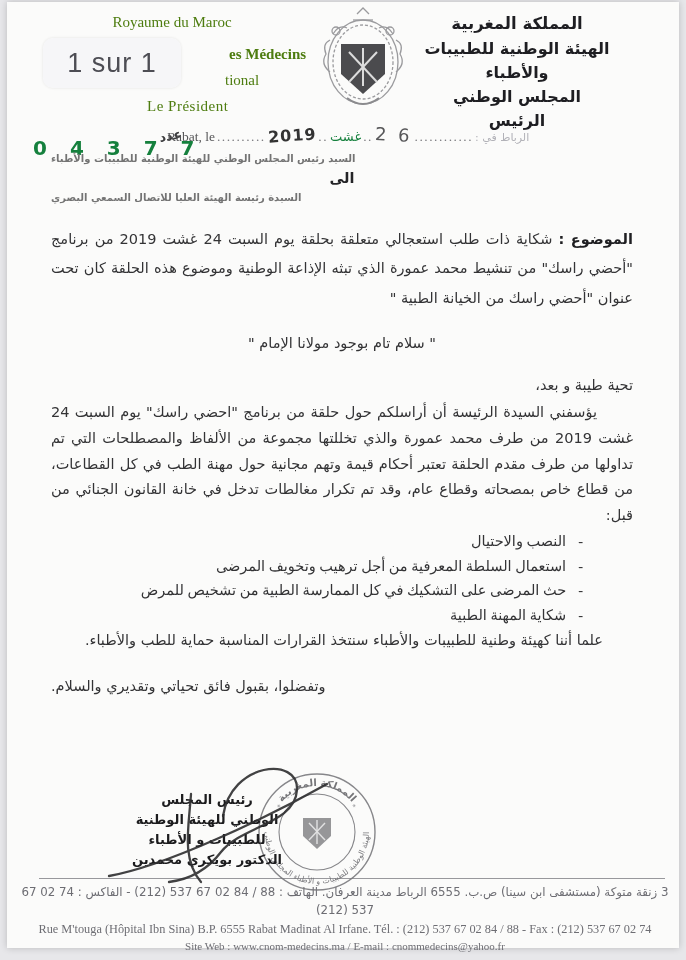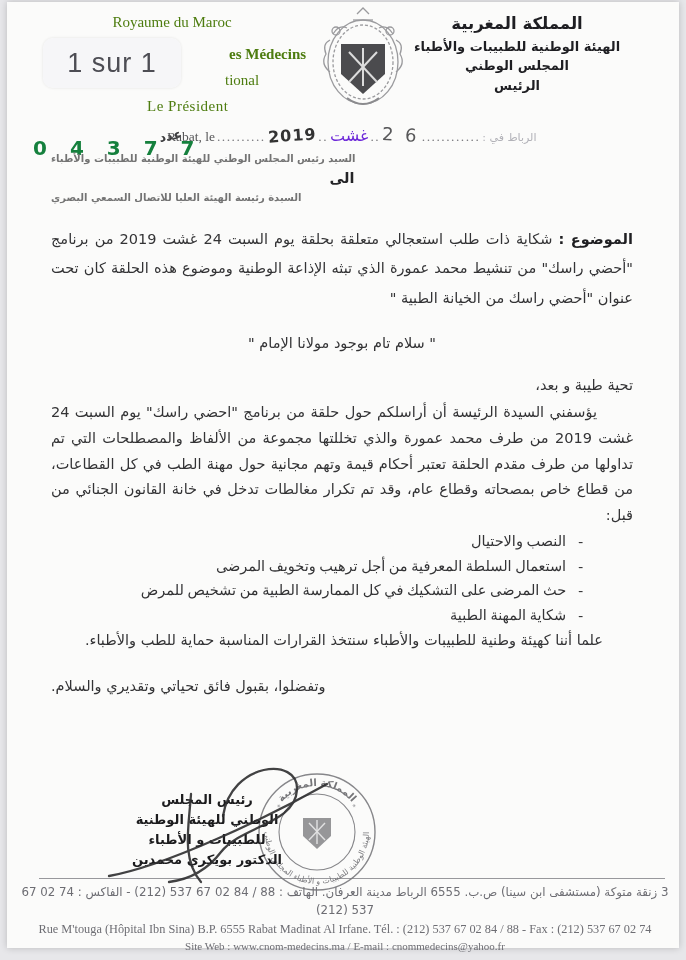--- a/index.html
+++ b/index.html
@@ -24,40 +24,40 @@
     z-index:5;
   }
   
   .hdr-left{position:absolute;left:40px;top:12px;width:250px;text-align:center;
     color:#4d7c0f;font-family:"Liberation Serif",serif;font-size:15px;}
   .hdr-left .frag1{position:absolute;left:182px;top:32px;white-space:nowrap;font-weight:600;}
   .hdr-left .frag2{position:absolute;left:178px;top:58px;white-space:nowrap;}
   .hdr-left .pres{position:absolute;left:100px;top:84px;white-space:nowrap;letter-spacing:.5px;}
   .hdr-right{position:absolute;right:42px;top:10px;width:240px;text-align:center;
     direction:rtl;color:#1e1e22;font-size:16.5px;line-height:1.5;font-weight:600;}
-  .hdr-right .sub{font-size:13px;}
+  .hdr-right .sub{font-size:16px;}
   .emblem{position:absolute;left:296px;top:4px;}
   
   .ref-number{
     position:absolute;left:26px;top:134px;
     font-size:20px;font-weight:600;letter-spacing:8px;color:#15803d;white-space:nowrap;
   }
   .ref-mark{
     position:absolute;left:152px;top:126px;font-size:13px;color:#3d3d3f;
     transform:rotate(-10deg);font-weight:600;
   }
   .dateline{
     position:absolute;left:160px;top:122px;width:480px;
     display:flex;align-items:baseline;gap:2px;
     font-family:"Liberation Serif",serif;font-size:13.5px;color:#565658;white-space:nowrap;
   }
   .dateline .dots{color:#7c7c80;letter-spacing:1.5px;}
   .dateline .year{font-family:"DejaVu Sans",sans-serif;font-weight:700;font-size:16px;
     color:#333;transform:rotate(-4deg);letter-spacing:1px;}
-  .dateline .month{font-family:"DejaVu Sans",sans-serif;font-size:16px;color:#6d28d9;}
+  .dateline .month{font-family:"DejaVu Sans",sans-serif;font-size:13px;color:#15803d;}
   .dateline .day{font-family:"DejaVu Sans",sans-serif;font-size:18px;color:#58585a;
     transform:rotate(3deg);letter-spacing:3px;}
   .dateline .city-ar{font-family:"DejaVu Sans",sans-serif;font-size:11px;color:#b2b2b8;}
   
   .letter{
     position:absolute;left:44px;right:46px;top:148px;
     direction:rtl;color:#333335;font-size:14.5px;
   }
   .addr1,.addr3{font-weight:700;color:#737373;text-align:left;font-size:10px;line-height:1.75;}
   .to-word{font-weight:700;color:#242427;text-align:center;font-size:14.5px;line-height:1.5;}

